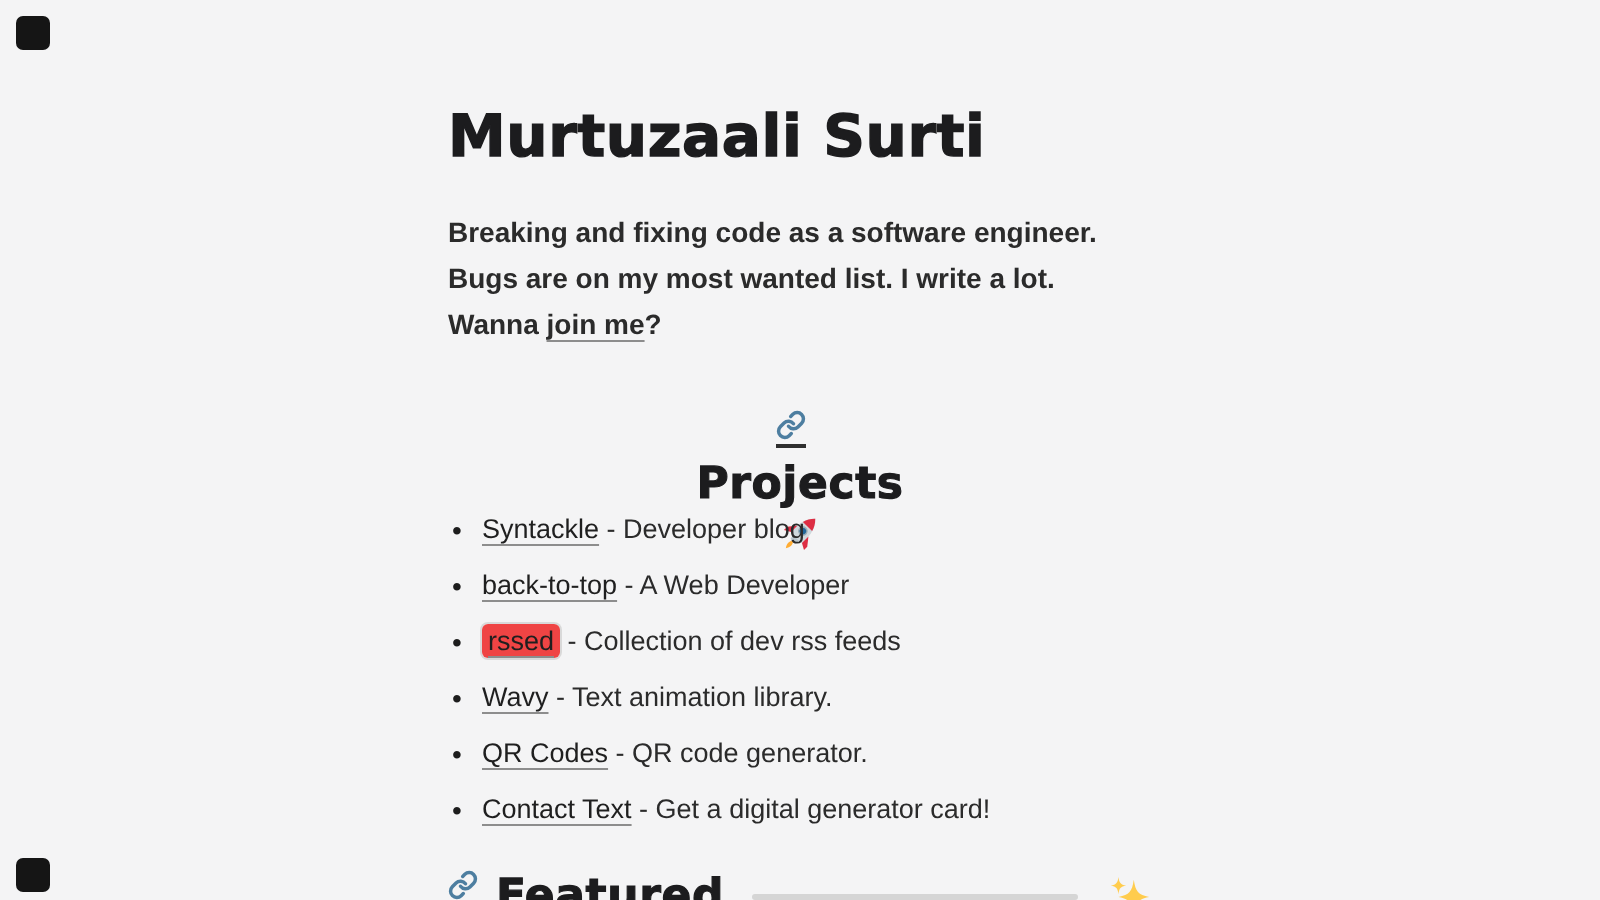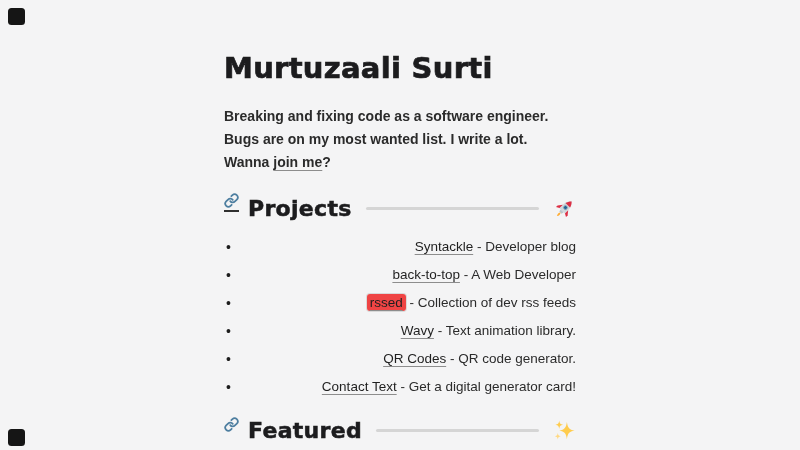--- a/index.html
+++ b/index.html
@@ -58,21 +58,21 @@
     text-decoration-color: #8d8d8d;
     text-underline-offset: 3px;
     cursor: pointer;
   }
 
   .section-heading {
     display: flex;
     align-items: center;
     height: 30px;
   }
-  .section-heading.projects { margin-top: 20px; }
+  .section-heading.projects { margin-top: 38px; flex-direction: column; }
   .section-heading.featured { margin-top: 14px; }
 
   .anchor-icon {
     display: inline-flex;
     margin-right: 9px;
     transform: translateY(-6px);
     cursor: pointer;
     text-decoration: none;
   }
   .anchor-icon.underlined {
@@ -99,21 +99,20 @@
     background: #d5d5d5;
     margin: 0 14px;
   }
 
   .emoji-icon { display: block; flex: 0 0 auto; }
 
   ul.project-list {
     list-style: none;
     margin: 10px 0 0 0;
     padding: 0;
-    text-align: right;
   }
   ul.project-list li {
     position: relative;
     padding-left: 17px;
     line-height: 28px;
     font-size: 13.5px;
     color: #2b2b2b;
   }
   ul.project-list li::before {
     content: "\2022";

